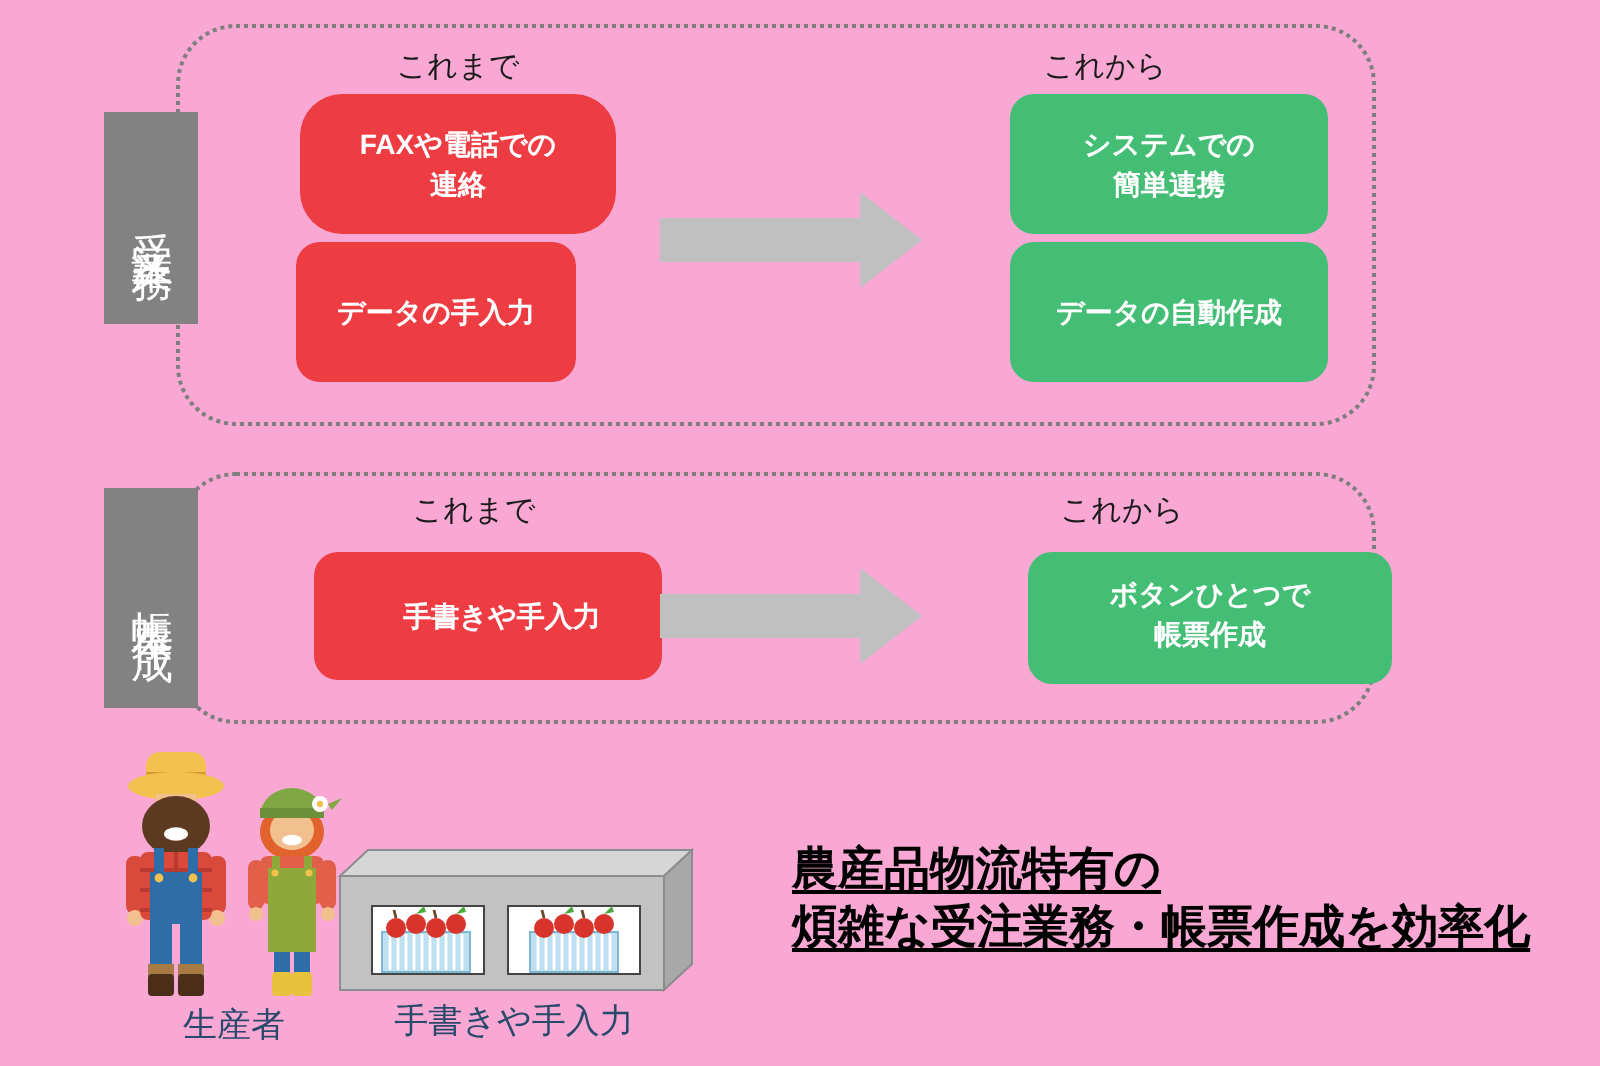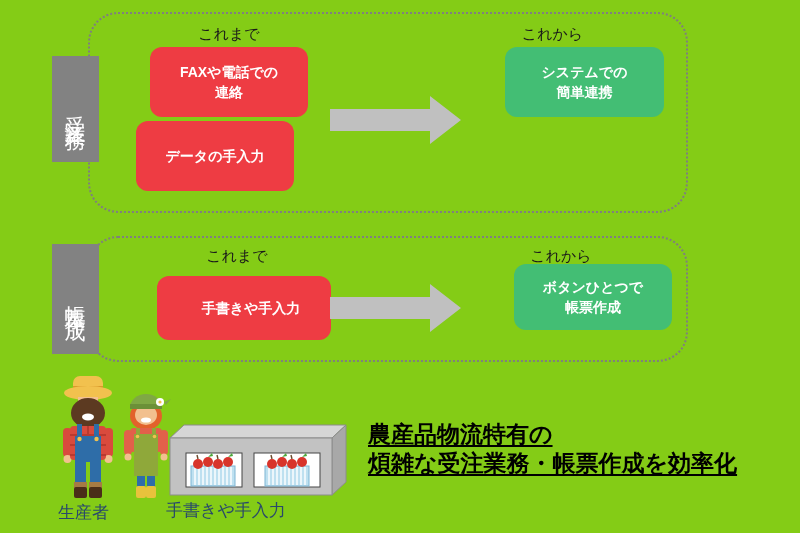--- a/index.html
+++ b/index.html
@@ -1,17 +1,17 @@
 <!DOCTYPE html>
 <html><head>
 <meta charset="utf-8">
 <style>
   html,body{margin:0;padding:0;background:#fff;}
   .canvas{
-    position:relative;width:800px;height:533px;background:#84cc16;overflow:hidden;
+    position:relative;width:800px;height:533px;background:#f9a8d4;overflow:hidden;
     font-family:"Liberation Sans","DejaVu Sans",sans-serif;
   }
   
   .panel{
     position:absolute;border:2px dotted #7f7f7f;border-radius:30px;background:transparent;
   }
   .panel1{left:88px;top:12px;width:596px;height:197px;}
   .panel2{left:88px;top:236px;width:596px;height:122px;}
   
   .side-label{
@@ -33,78 +33,81 @@
     text-align:center;line-height:1.45;
   }
   .box .ln{display:block;}
   .red{background:#ee3c43;}
   .green{background:#43be74;margin-left:32px;}
   
   .arrow{position:absolute;}
   
   .illus{position:absolute;}
   .footer-label{
-    position:absolute;text-align:left;font-size:17px;color:#29496b;line-height:1.2;
+    position:absolute;text-align:center;font-size:17px;color:#29496b;line-height:1.2;
   }
   .headline{
     position:absolute;left:368px;top:420px;width:420px;
     font-size:23px;font-weight:bold;color:#000000;line-height:29px;
   }
   .headline .hl-line{
     display:inline-block;text-decoration:underline;
-    text-decoration-thickness:2px;text-underline-offset:3px;
+    text-decoration-thickness:2px;text-underline-offset:3px;margin-left:28px;
   }
 </style>
 </head>
 <body>
 
 <div class="canvas">
 
   <div class="panel panel1"></div>
   <div class="side-label side1">
     <span>受注業務</span>
   </div>
 
   <div class="col-heading" style="left:150px;top:25px;width:158px;">これまで</div>
   <div class="col-heading" style="left:473px;top:25px;width:159px;">これから</div>
 
-  <div class="box red" style="left:150px;top:47px;width:158px;height:70px;">
+  <div class="box red" style="left:150px;top:47px;width:158px;height:70px;border-radius:21px;">
     <span class="ln">FAXや電話での</span>
     <span class="ln">連絡</span>
   </div>
-  <div class="box red" style="left:136px;top:121px;width:158px;height:70px;">
+  <div class="box red" style="left:148px;top:121px;width:140px;height:70px;">
     <span class="ln">データの手入力</span>
   </div>
 
   <svg class="arrow" style="left:330px;top:95px;" width="132" height="50" viewBox="0 0 132 50">
     <polygon points="0,14 100,14 100,1 131,25 100,49 100,36 0,36" fill="#c0c0c0"></polygon>
   </svg>
 
   <div class="box green" style="left:473px;top:47px;width:159px;height:70px;">
     <span class="ln">システムでの</span>
     <span class="ln">簡単連携</span>
+  </div>
+  <div class="box green" style="left:473px;top:121px;width:159px;height:70px;">
+    <span class="ln">データの自動作成</span>
   </div>
 
   <div class="panel panel2"></div>
   <div class="side-label side2">
     <span>帳票作成</span>
   </div>
 
   <div class="col-heading" style="left:157px;top:247px;width:160px;">これまで</div>
   <div class="col-heading" style="left:482px;top:247px;width:158px;">これから</div>
 
   <div class="box red" style="left:157px;top:276px;width:160px;height:64px;padding-left:14px;">
     <span class="ln">手書きや手入力</span>
   </div>
 
   <svg class="arrow" style="left:330px;top:283px;" width="132" height="50" viewBox="0 0 132 50">
     <polygon points="0,14 100,14 100,1 131,25 100,49 100,36 0,36" fill="#c0c0c0"></polygon>
   </svg>
 
-  <div class="box green" style="left:482px;top:264px;width:158px;height:66px;">
+  <div class="box green" style="left:482px;top:276px;width:182px;height:66px;font-family:Liberation Serif, serif;">
     <span class="ln">ボタンひとつで</span>
     <span class="ln">帳票作成</span>
   </div>
 
   <svg class="illus" style="left:58px;top:372px;" width="118" height="130" viewBox="0 0 118 130">
 
     <rect x="15" y="4" width="30" height="17" rx="7" fill="#f2c14e"></rect>
     <rect x="15" y="14" width="30" height="6" fill="#d99a2b"></rect>
     <ellipse cx="30" cy="21" rx="24" ry="7" fill="#f2c14e"></ellipse>
     <rect x="20" y="25" width="20" height="11" fill="#f2c08f"></rect>

